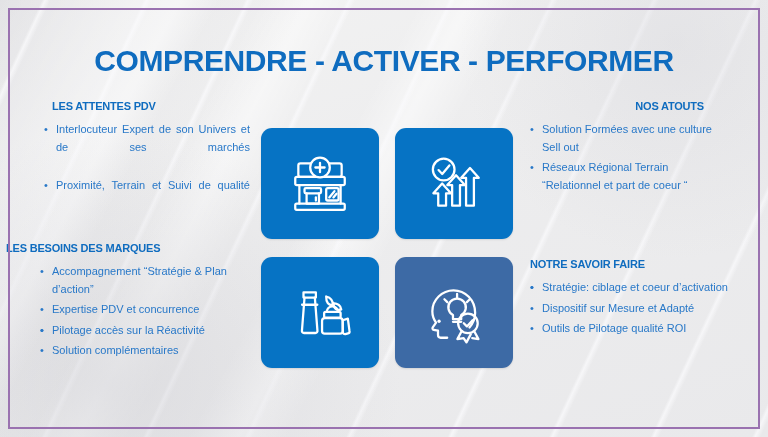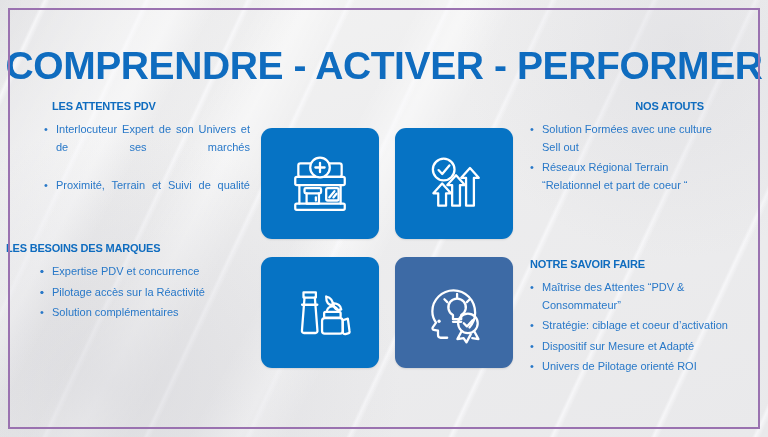--- a/index.html
+++ b/index.html
@@ -69,21 +69,21 @@
     inset: 0;
     z-index: 3;
   }
 
   .title {
     position: absolute;
     top: 44px;
     left: 0;
     width: 768px;
     text-align: center;
-    font-size: 39px;
+    font-size: 30px;
     font-weight: bold;
     letter-spacing: -0.4px;
     color: #0f6cbf;
     white-space: nowrap;
   }
 
   .section {
     position: absolute;
   }
   .sec-heading {
@@ -195,20 +195,21 @@
           <span class="justify-block">Proximité, Terrain et Suivi de qualité</span>
         </li>
       </ul>
     </div>
 
     <div class="section" id="sec-besoins">
       <div class="sec-heading">LES BESOINS DES MARQUES</div>
       <ul class="bullets">
         <li>
           <span class="bullet-dot">•</span>
+          <span>Accompagnement “Stratégie &amp; Plan d’action”</span>
         </li>
         <li>
           <span class="bullet-dot">•</span>
           <span>Expertise PDV et concurrence</span>
         </li>
         <li>
           <span class="bullet-dot">•</span>
         </li>
         <li>
           <span class="bullet-dot">•</span>
@@ -300,31 +301,30 @@
           <span>Réseaux Régional Terrain “Relationnel et part de coeur “</span>
         </li>
       </ul>
     </div>
 
     <div class="section" id="sec-savoir">
       <div class="sec-heading">NOTRE SAVOIR FAIRE</div>
       <ul class="bullets">
         <li>
           <span class="bullet-dot">•</span>
-          <span>Maîtrise des Attentes “PDV &amp; Consommateur”</span>
         </li>
         <li>
           <span class="bullet-dot">•</span>
           <span>Stratégie: ciblage et coeur d’activation</span>
         </li>
         <li>
           <span class="bullet-dot">•</span>
           <span>Dispositif sur Mesure et Adapté</span>
         </li>
         <li>
           <span class="bullet-dot">•</span>
-          <span>Univers de Pilotage orienté ROI</span>
+          <span>Outils de Pilotage qualité ROI</span>
         </li>
       </ul>
     </div>
 
   </div>
 </div>
 
 </body></html>

